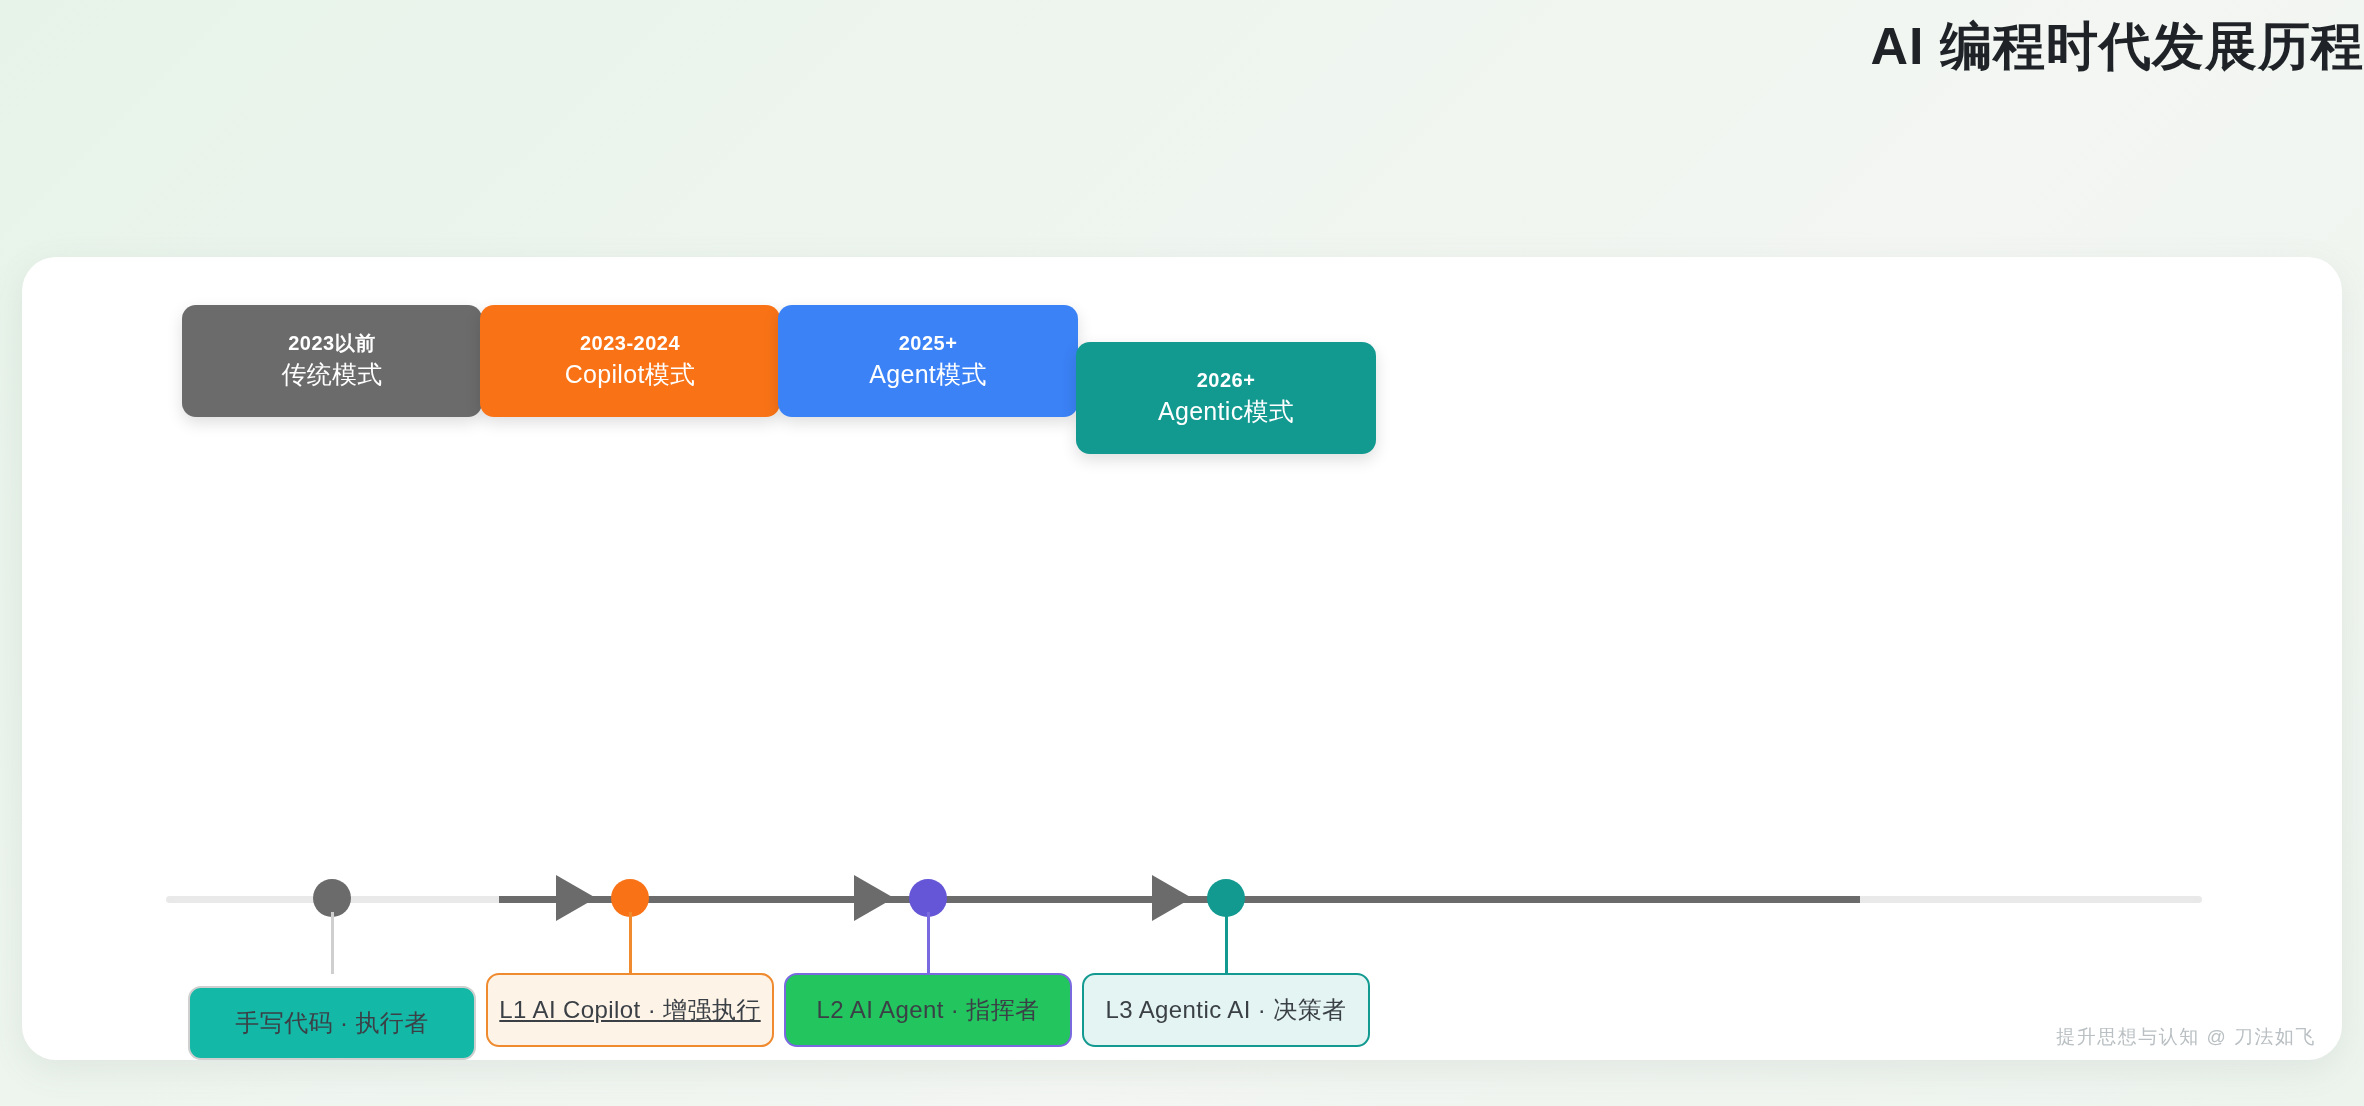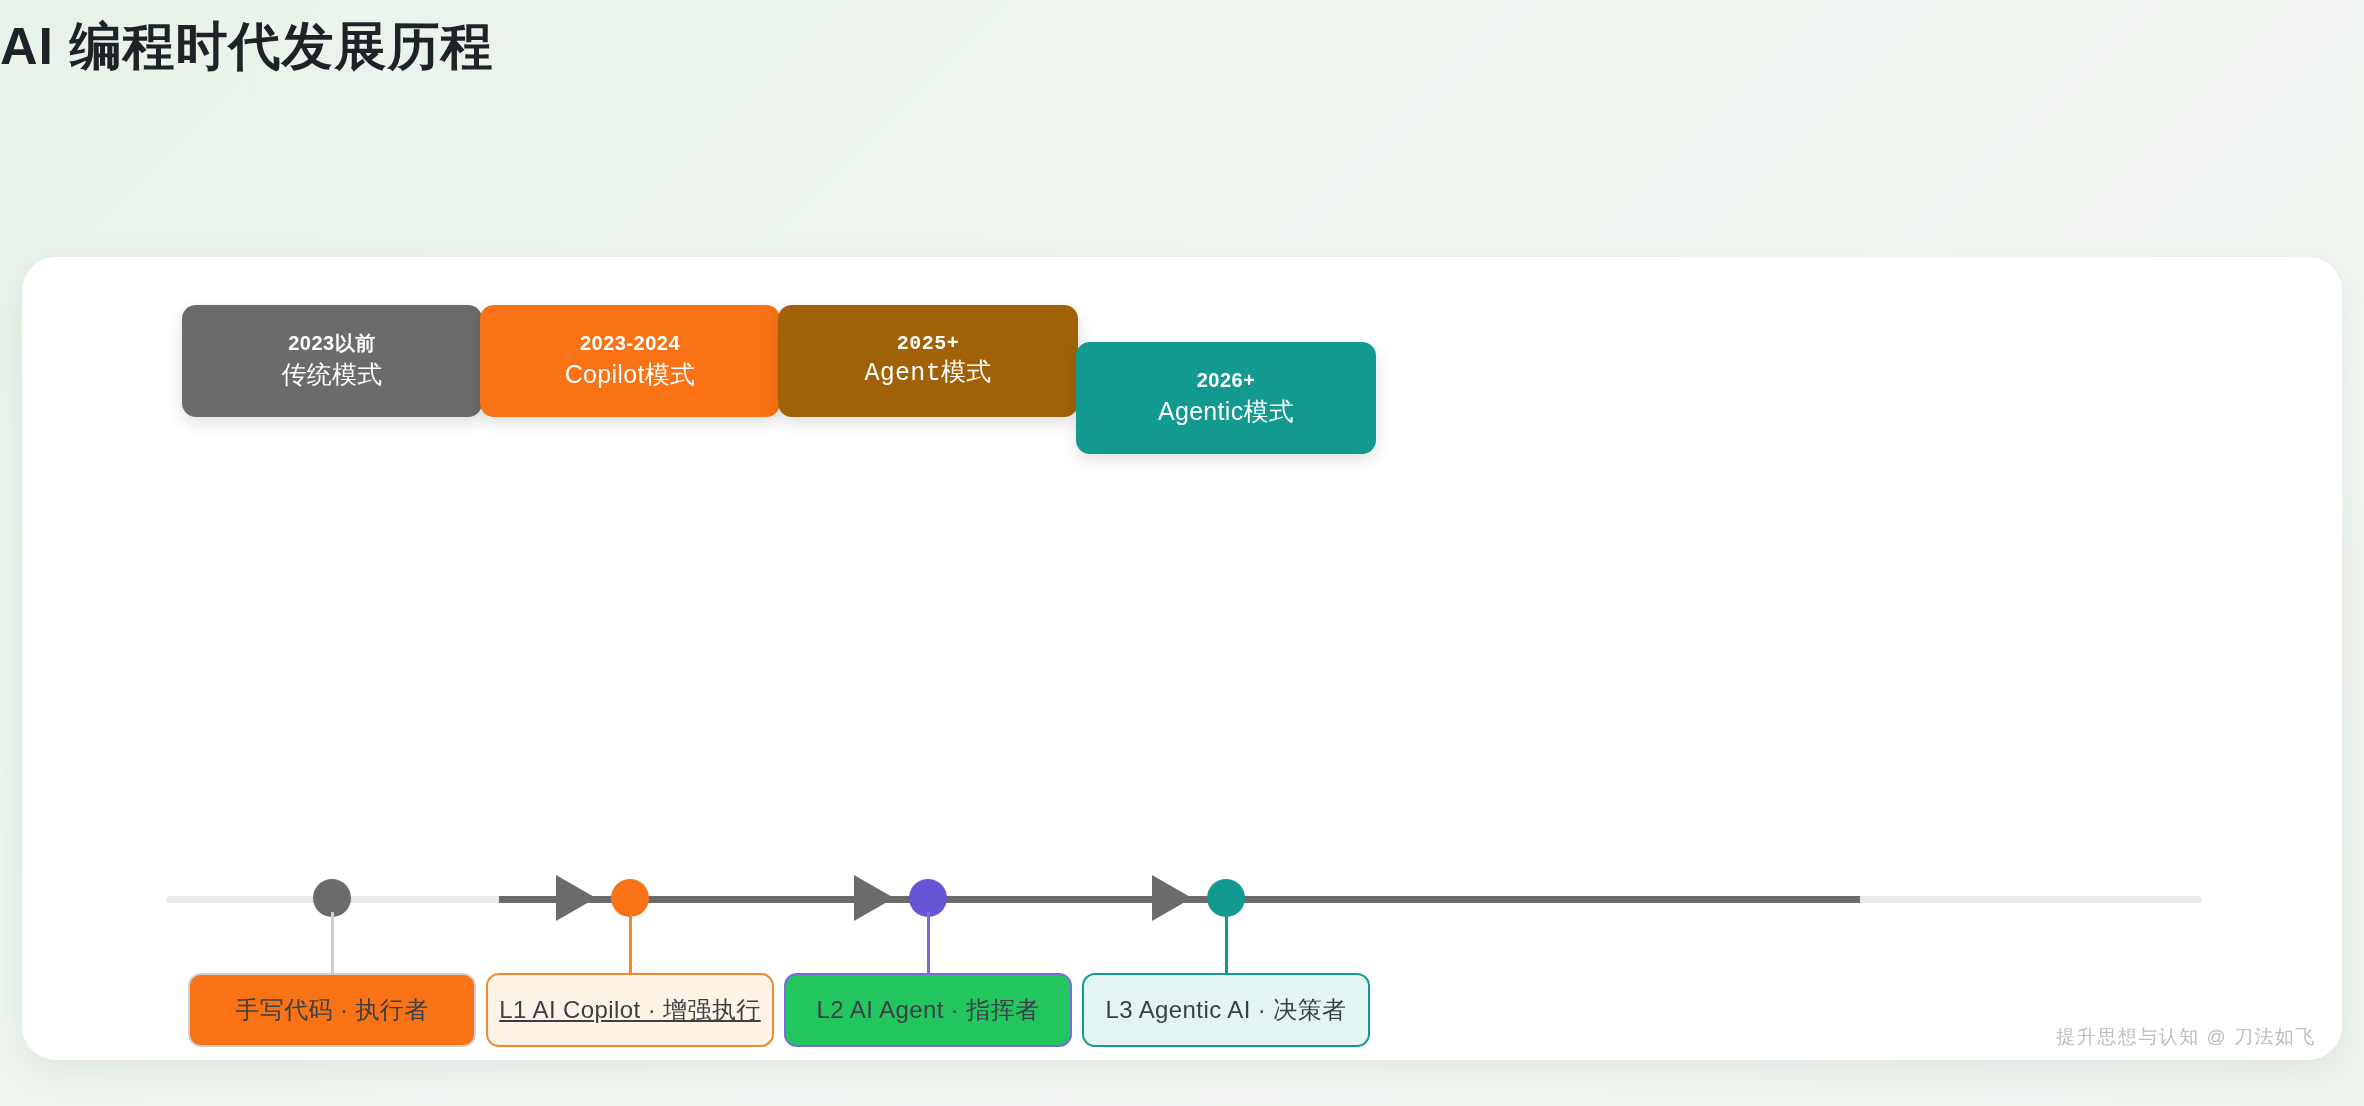--- a/index.html
+++ b/index.html
@@ -11,21 +11,21 @@
     height: 1106px;
     overflow: hidden;
     background: linear-gradient(135deg, #e7f3e9 0%, #eef5ef 35%, #f3f6f2 62%, #edf4ee 100%);
     font-family: "Liberation Sans", "DejaVu Sans", sans-serif;
     -webkit-font-smoothing: antialiased;
   }
 
   
   .page-header {
     padding-top: 14px;
-    text-align: left;
+    text-align: right;
   }
   .page-title {
     font-size: 52px;
     font-weight: 700;
     color: #1f2328;
     letter-spacing: 1px;
     line-height: 1.25;
     margin: 0;
   }
   .page-subtitle {
@@ -183,35 +183,35 @@
     <div class="axis-base"></div>
     <div class="axis-active"></div>
     <div id="node-layer">
         <div class="node" style="left: 310px;">
           <div class="era-card" style="background: rgb(107, 107, 107);">
             <div class="era-years">2023以前</div>
             <div class="era-mode">传统模式</div>
           </div>
           <div class="dot" style="background: rgb(107, 107, 107);"></div>
           <div class="stem" style="background: rgb(207, 207, 207);"></div>
-          <div class="role-chip" style="background: #f97316; border-color: rgb(207, 207, 207);">手写代码 · 执行者</div>
+          <div class="role-chip" style="background: #14b8a6; border-color: rgb(207, 207, 207); margin-top: 13px;">手写代码 · 执行者</div>
         </div>
         <div class="node" style="left: 608px;">
           <div class="arrow" style="border-left-color: rgb(107, 107, 107);"></div>
           <div class="era-card" style="background: rgb(249, 115, 22);">
             <div class="era-years">2023-2024</div>
             <div class="era-mode">Copilot模式</div>
           </div>
           <div class="dot" style="background: rgb(249, 115, 22);"></div>
           <div class="stem" style="background: rgb(240, 138, 46);"></div>
           <div class="role-chip" style="background: rgb(253, 243, 231); border-color: rgb(240, 138, 46); text-decoration: underline;">L1 AI Copilot · 增强执行</div>
         </div>
         <div class="node" style="left: 906px;">
           <div class="arrow" style="border-left-color: rgb(107, 107, 107);"></div>
-          <div class="era-card" style="background: #a16207; font-family: Liberation Mono, monospace;">
+          <div class="era-card" style="background: #3b82f6;">
             <div class="era-years">2025+</div>
             <div class="era-mode">Agent模式</div>
           </div>
           <div class="dot" style="background: rgb(100, 86, 214);"></div>
           <div class="stem" style="background: rgb(122, 106, 224);"></div>
           <div class="role-chip" style="background: #22c55e; border-color: rgb(122, 106, 224);">L2 AI Agent · 指挥者</div>
         </div>
         <div class="node" style="left: 1204px;">
           <div class="arrow" style="border-left-color: rgb(107, 107, 107);"></div>
           <div class="era-card" style="background: rgb(18, 154, 145); margin-top: 37px;">

